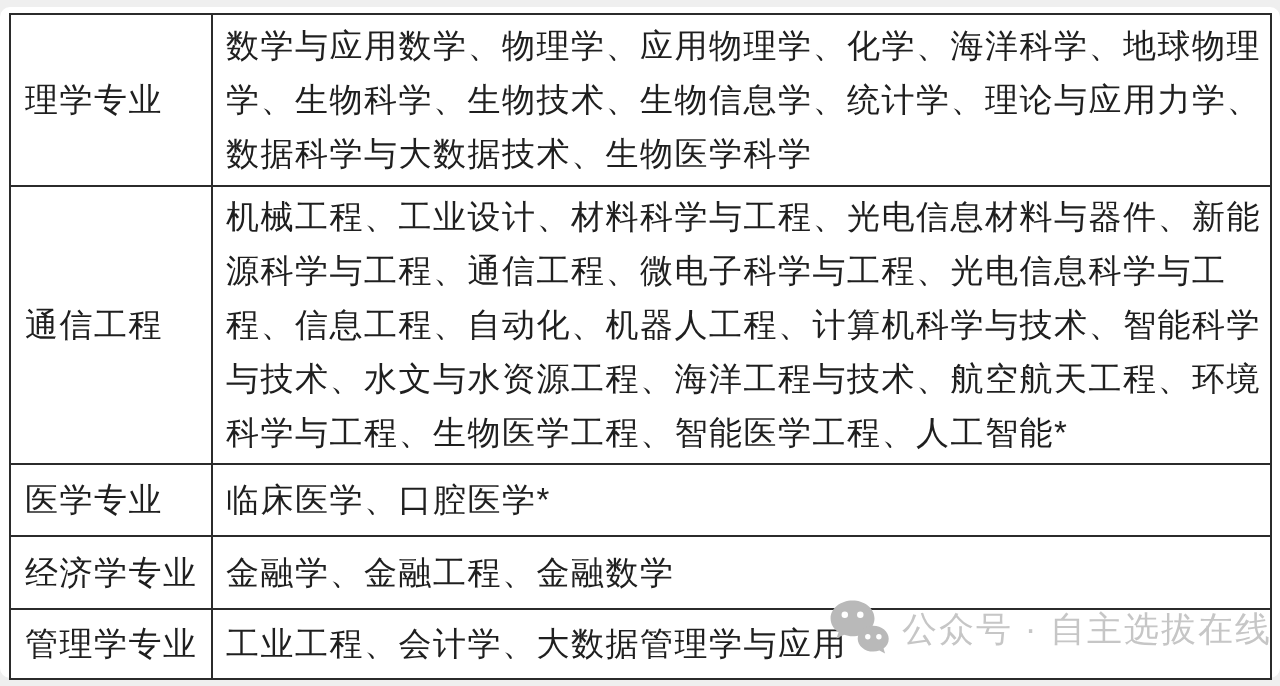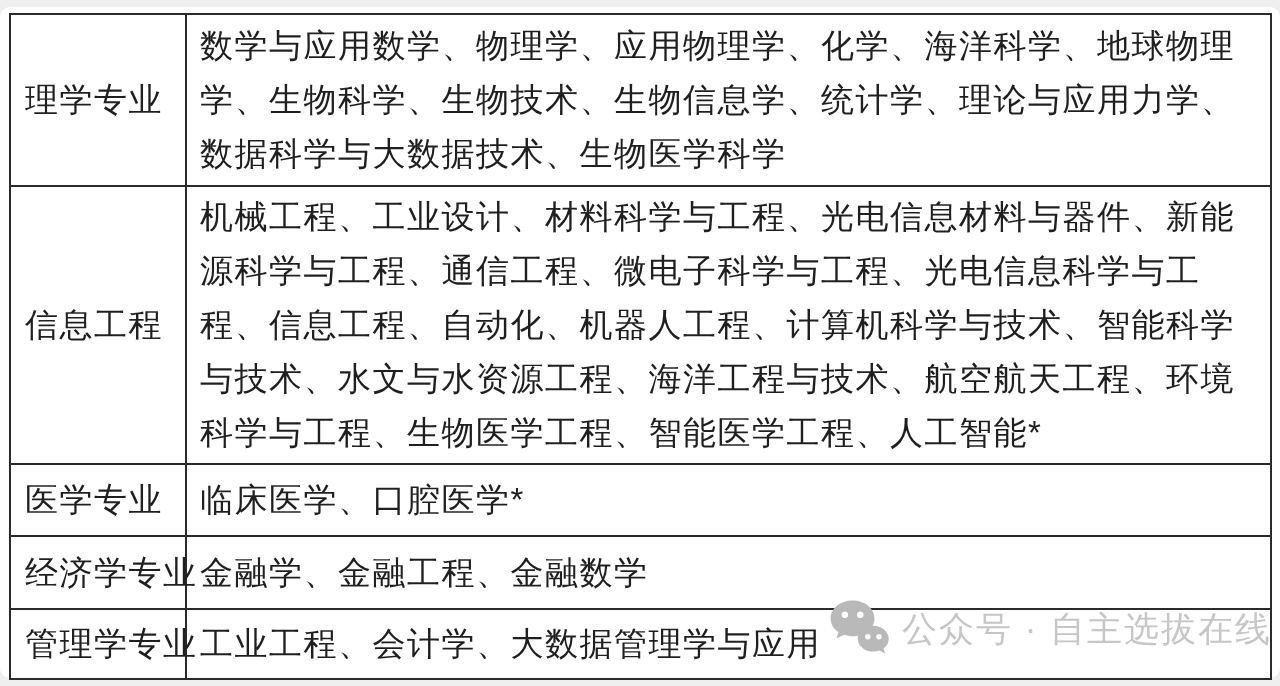--- a/index.html
+++ b/index.html
@@ -26,21 +26,21 @@
   }
   .majors-table td {
     border: 2px solid #2b2b2b;
     color: #1f1f1f;
     font-size: 33px;
     line-height: 54px;
     letter-spacing: 1.5px;
     vertical-align: middle;
   }
   .majors-table td.cat-cell {
-    width: 176px;
+    width: 202px;
     padding-left: 14px;
     white-space: nowrap;
   }
   .majors-table td.majors-cell {
     padding: 3px 8px 3px 13px;
     word-break: break-all;
     margin-left: 20px;
   }
   .majors-table tr:nth-child(1) { height: 172px; }
   .majors-table tr:nth-child(2) { height: 273px; }
@@ -70,21 +70,21 @@
 
 <div class="card"></div>
 
 <table class="majors-table">
   <tbody>
       <tr>
     <td class="cat-cell">理学专业</td>
     <td class="majors-cell">数学与应用数学、物理学、应用物理学、化学、海洋科学、地球物理学、生物科学、生物技术、生物信息学、统计学、理论与应用力学、数据科学与大数据技术、生物医学科学</td>
   </tr>
       <tr>
-    <td class="cat-cell">信息工程</td>
+    <td class="cat-cell">通信工程</td>
     <td class="majors-cell">机械工程、工业设计、材料科学与工程、光电信息材料与器件、新能源科学与工程、通信工程、微电子科学与工程、光电信息科学与工程、信息工程、自动化、机器人工程、计算机科学与技术、智能科学与技术、水文与水资源工程、海洋工程与技术、航空航天工程、环境科学与工程、生物医学工程、智能医学工程、人工智能*</td>
   </tr>
       <tr>
     <td class="cat-cell">医学专业</td>
     <td class="majors-cell">临床医学、口腔医学*</td>
   </tr>
       <tr>
     <td class="cat-cell">经济学专业</td>
     <td class="majors-cell">金融学、金融工程、金融数学</td>
   </tr>

